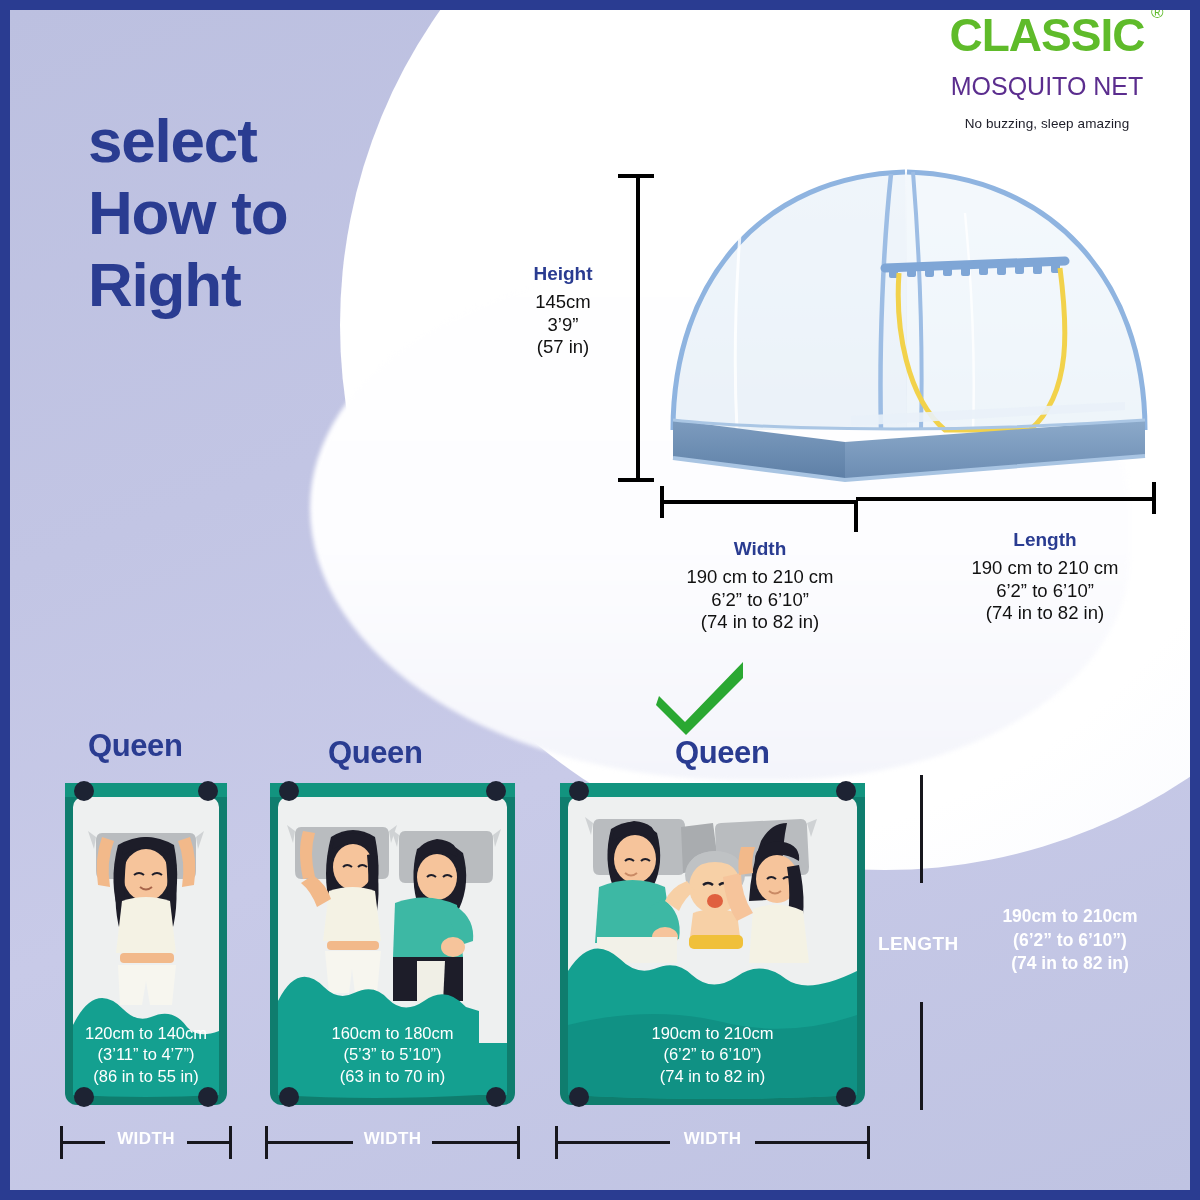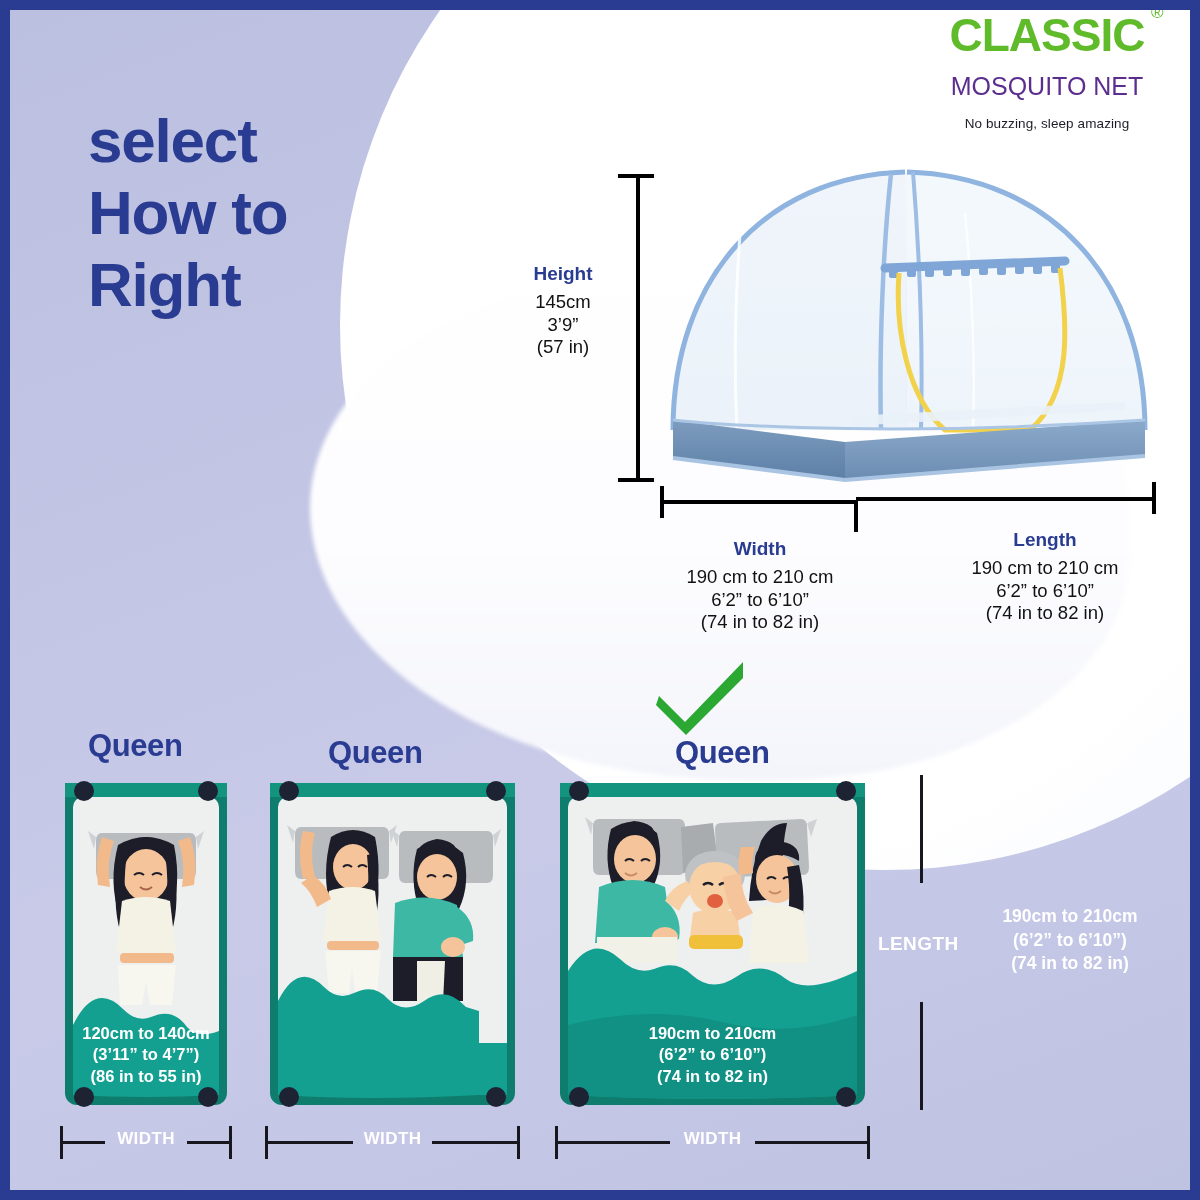--- a/index.html
+++ b/index.html
@@ -93,21 +93,21 @@
     letter-spacing: -.4px;
   }
   .bed {
     position: absolute;
     border-radius: 10px;
   }
   .bed-svg { width: 100%; height: 100%; display: block; }
 
   .bed-dims {
     position: absolute; text-align: center; color: #fff;
-    font-size: 16.5px; font-weight: bold; line-height: 1.3;
+    font-size: 16.5px; font-weight: normal; line-height: 1.3;
   }
 
   
   .ruler { position: absolute; height: 34px; }
   .ruler .bar { position: absolute; top: 15px; height: 3px; background: #17171d; }
   .ruler .endL, .ruler .endR { position: absolute; top: 0px; width: 3px; height: 33px; background:#17171d; }
   .ruler .txt {
     position: absolute; top: 3px; left: 0; right: 0; text-align: center;
     color: #fff; font-size: 17px; font-weight: bold; letter-spacing: .4px;
   }
@@ -329,20 +329,25 @@
         <path d="M152 186 l28 0 l-2 42 l-26 0 Z" fill="#f0efe6"></path>
 
         <path d="M13 226 q20 -40 46 -14 q14 14 30 6 q20 -10 34 6 q16 16 36 2 q22 -16 42 6 l13 4 l0 84 q-108 6 -201 0 Z" fill="#14a090"></path>
         <rect x="13" y="268" width="229" height="52" fill="#14a090"></rect>
 
         <circle cx="24" cy="16" r="10" fill="#1d2333"></circle>
         <circle cx="231" cy="16" r="10" fill="#1d2333"></circle>
         <circle cx="24" cy="322" r="10" fill="#1d2333"></circle>
         <circle cx="231" cy="322" r="10" fill="#1d2333"></circle>
       </svg>
+      <div class="bed-dims" style="left:0; top:248px; width:255px;">
+        <div>160cm to 180cm</div>
+        <div>(5’3” to 5’10”)</div>
+        <div>(63 in to 70 in)</div>
+      </div>
     </div>
 
     <div class="bed" style="left:545px; top:765px; width:315px; height:335px;">
       <svg class="bed-svg" viewBox="0 0 315 335">
         <rect x="5" y="8" width="305" height="322" rx="12" fill="#0f7d6e"></rect>
         <rect x="5" y="8" width="305" height="14" fill="#12947f"></rect>
         <rect x="13" y="22" width="289" height="298" rx="10" fill="#eef0f0"></rect>
 
         <path d="M44 44 L124 44 Q130 44 130 52 L130 92 Q130 100 124 100 L44 100 Q38 100 38 92 L38 52 Q38 44 44 44 Z" fill="#b9bcbf"></path>
         <path d="M38 48 L30 42 L36 60 Z" fill="#cfd2d4"></path>

